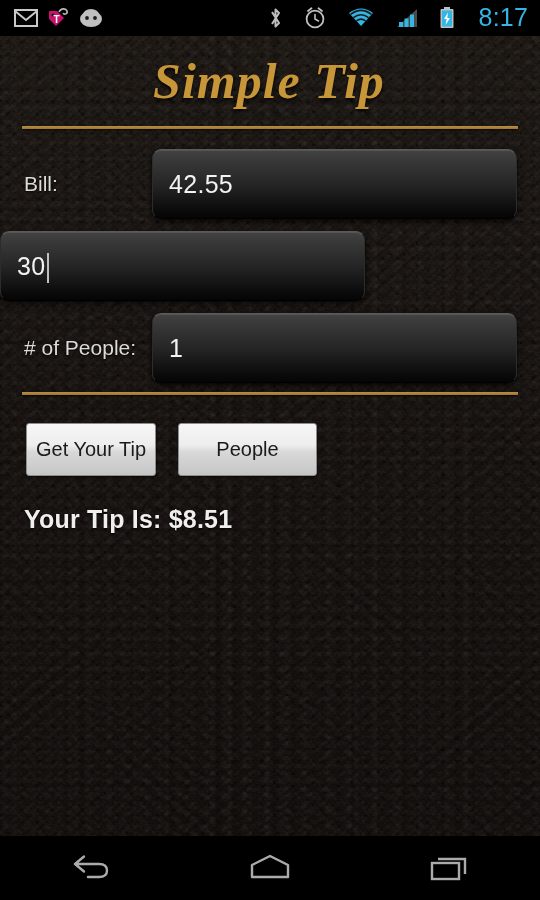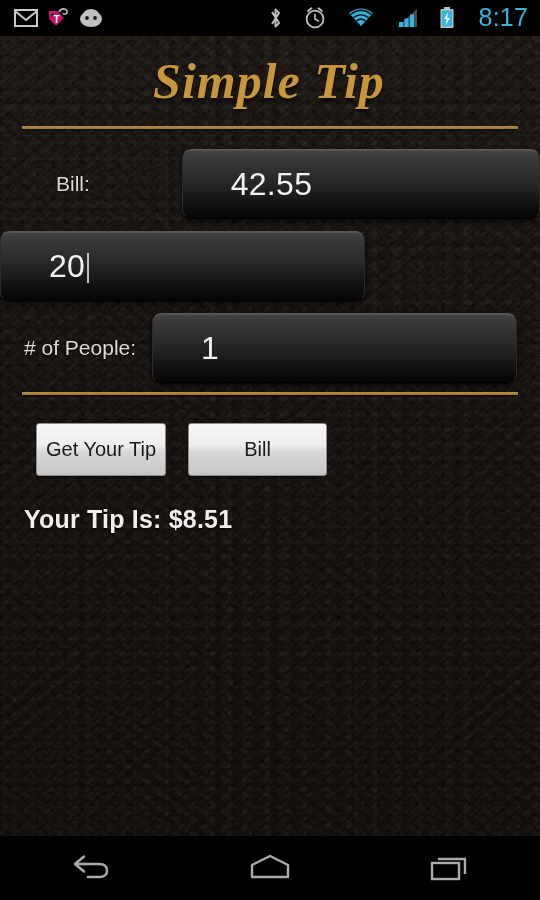--- a/index.html
+++ b/index.html
@@ -103,21 +103,21 @@
   }
   .divider-top    { top:90px;  left:22px;  width:496px; }
   .divider-bottom { top:356px; left:22px;  width:496px; }
 
   
   .form-row {
     position:absolute;
     left:0; width:540px; height:76px;
     display:flex; align-items:center;
   }
-  .row-bill   { top:110px;padding-left:32px; }
+  .row-bill   { top:110px; }
   .row-tip    { top:192px; }
   .row-people { top:274px; }
 
   .field-label {
     width:152px;
     padding-left:24px;
     color:#DDDBD8;
     font-size:21px;
     line-height:1.2;
     text-shadow:0 1px 2px rgba(0,0,0,.9);
@@ -137,38 +137,37 @@
     border-left:1px solid #2c2c2c;
     border-right:1px solid #2c2c2c;
     border-bottom:1px solid #000;
     box-shadow:0 2px 5px rgba(0,0,0,.85), inset 0 1px 0 rgba(255,255,255,.10);
     display:flex; align-items:center;
     overflow:hidden;
   }
   .field-value {
     padding-left:16px;
     color:#F2F2F2;
-    font-size:32px;
+    font-size:25px;
     line-height:1;
     letter-spacing:0.3px;
-    margin-left:32px;
   }
   .caret {
     display:inline-block;
     width:2px; height:30px;
     background:#BFBFBF;
     margin-left:2px;
     vertical-align:middle;
     position:relative; top:2px;
   }
 
   
   .button-row {
     position:absolute;
-    top:387px; left:36px;
+    top:387px; left:26px;
     display:flex; gap:22px;
   }
   .btn {
     height:53px;
     border-radius:3px;
     background:linear-gradient(180deg,#F7F7F7 0%, #EDEDED 42%, #D8D8D8 55%, #C6C6C6 100%);
     border:1px solid #8d8d8d;
     box-shadow:0 1px 2px rgba(0,0,0,.6);
     color:#1a1a1a;
     font-size:20px;
@@ -283,37 +282,37 @@
 
     <div class="form-row row-bill">
       <div class="field-label">Bill:</div>
       <div class="field-box">
         <span class="field-value">42.55</span>
       </div>
     </div>
 
     <div class="form-row row-tip">
       <div class="field-box">
-        <span class="field-value">20</span>
+        <span class="field-value">30</span>
           <span class="caret"></span>
       </div>
     </div>
 
     <div class="form-row row-people">
       <div class="field-label"># of People:</div>
       <div class="field-box">
         <span class="field-value">1</span>
       </div>
     </div>
 
     <div class="divider divider-bottom"></div>
 
     <div class="button-row">
       <div class="btn btn-get">Get Your Tip</div>
-      <div class="btn btn-clear">Bill</div>
+      <div class="btn btn-clear">People</div>
     </div>
 
     <div class="results">
       <div class="result-line">Your Tip Is: $8.51</div>
     </div>
   </div>
 
   <div class="nav-bar">
     <div class="nav-btn">
       <svg width="48" height="34" viewBox="0 0 48 34">

